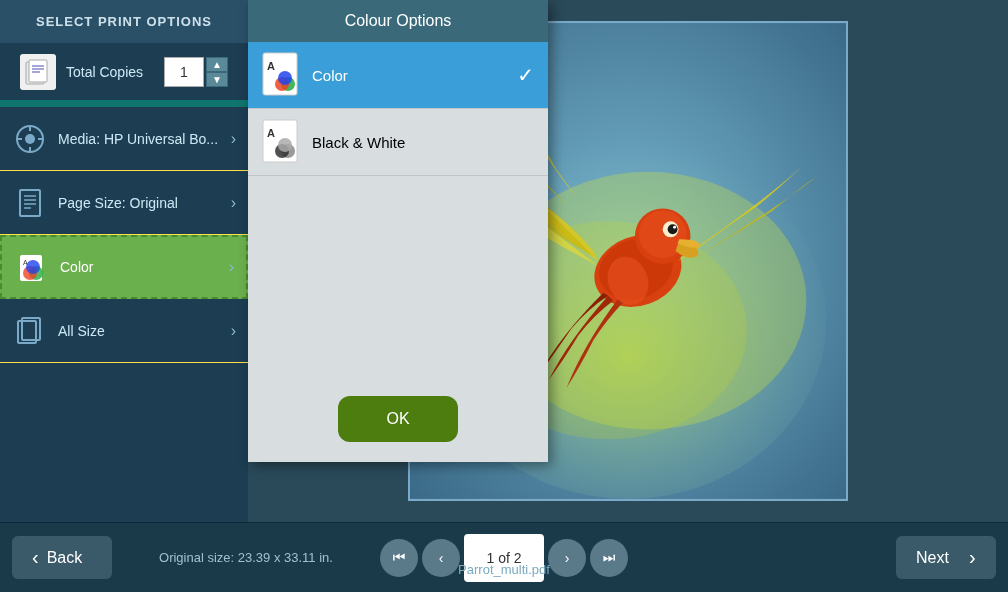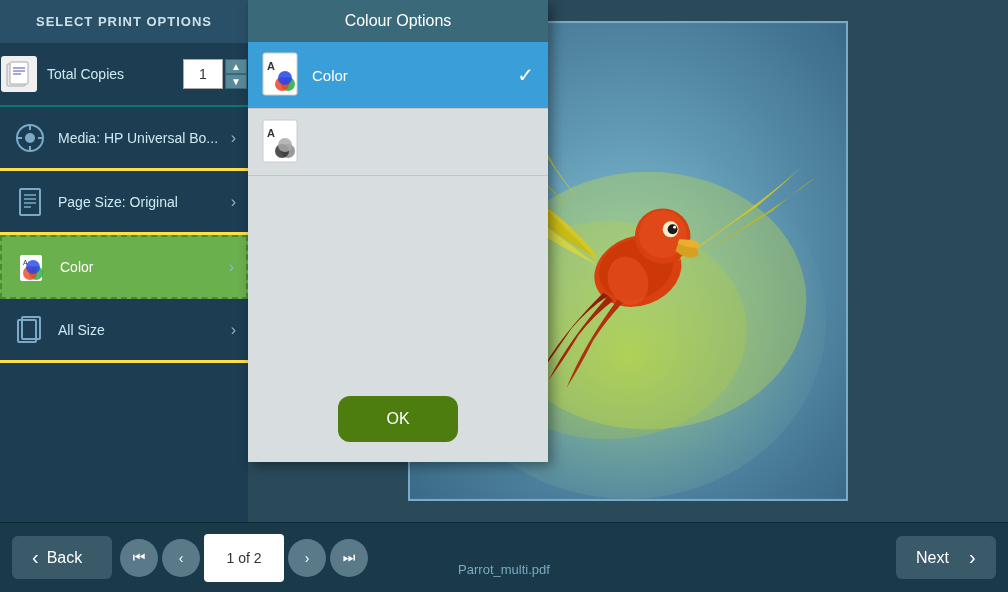--- a/index.html
+++ b/index.html
@@ -37,21 +37,21 @@
       letter-spacing: 1px;
       padding: 14px 16px;
       text-align: center;
     }
 
     .sidebar-item {
       display: flex;
       align-items: center;
       padding: 0 12px;
       height: 64px;
-      border-bottom: 3px solid #fde047;
+      border-bottom: 1px solid #fde047;
       cursor: pointer;
       position: relative;
       color: #cde8f5;
       font-size: 14px;
     }
 
     .sidebar-item.active {
       background: #6ab04c;
       border: 2px dashed #4a8a30;
       color: white;
@@ -74,23 +74,23 @@
 
     .sidebar-item .chevron {
       color: #8ab8d0;
       font-size: 16px;
     }
 
     
     .copies-row {
       display: flex;
       align-items: center;
-      padding: 0 1px;
+      padding: 0 20px;
       height: 64px;
-      border-bottom: 2px solid #0f766e;
+      border-bottom: 7px solid #0f766e;
       color: #cde8f5;
     }
 
     .copies-icon {
       width: 36px;
       height: 36px;
       background: #f0f0f0;
       border-radius: 3px;
       margin-right: 10px;
       display: flex;
@@ -452,20 +452,21 @@
       <div class="dropdown-item">
         <div class="doc-icon">
           <svg class="doc-svg" viewBox="0 0 36 44">
             <rect x="1" y="1" width="34" height="42" rx="2" fill="white" stroke="#ccc" stroke-width="1"></rect>
             <text x="5" y="18" font-size="11" fill="#333" font-family="Arial" font-weight="bold">A</text>
             <circle cx="26" cy="32" r="7" fill="#888" opacity="0.85"></circle>
             <circle cx="20" cy="32" r="7" fill="#333" opacity="0.85"></circle>
             <circle cx="23" cy="26" r="7" fill="#aaa" opacity="0.85"></circle>
           </svg>
         </div>
+        <span class="doc-label">Black &amp; White</span>
       </div>
     </div>
 
     <div class="dropdown-spacer"></div>
 
     <div class="dropdown-ok-area">
       <button class="ok-button">OK</button>
     </div>
   </div>
 
@@ -524,20 +525,23 @@
     </div>
   </div>
 </div>
 
 <div class="bottom-bar">
   <button class="back-button">
     <span class="nav-icon">‹</span>
     <span>Back</span>
   </button>
 
+  <div class="file-info">
+    <span>Original size: 23.39 x 33.11 in.</span>
+  </div>
 
   <div class="pagination-controls">
     <button class="page-nav-btn">⏮</button>
     <button class="page-nav-btn">‹</button>
     <div class="page-indicator">1 of 2</div>
     <button class="page-nav-btn">›</button>
     <button class="page-nav-btn">⏭</button>
   </div>
 
   <div style="flex:1"></div>

